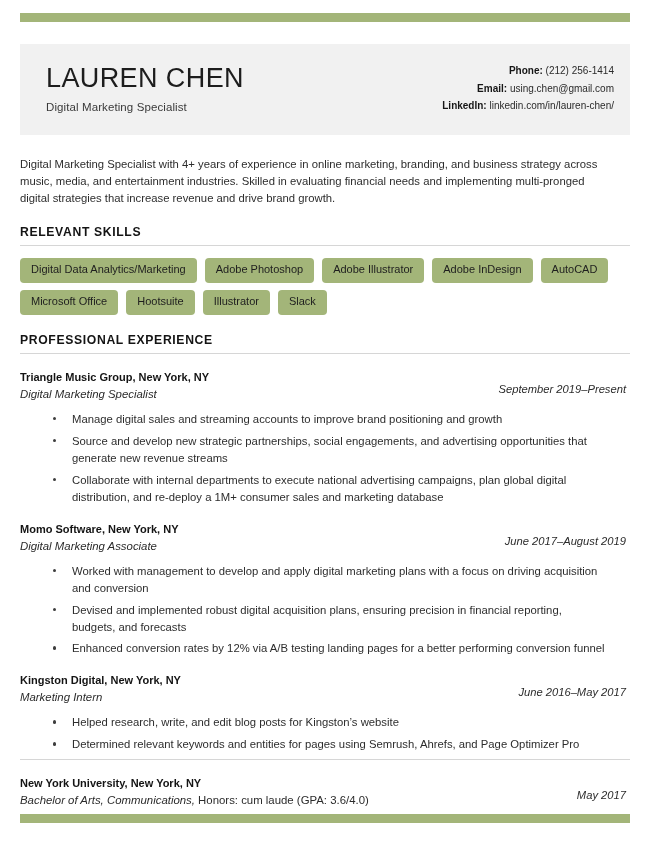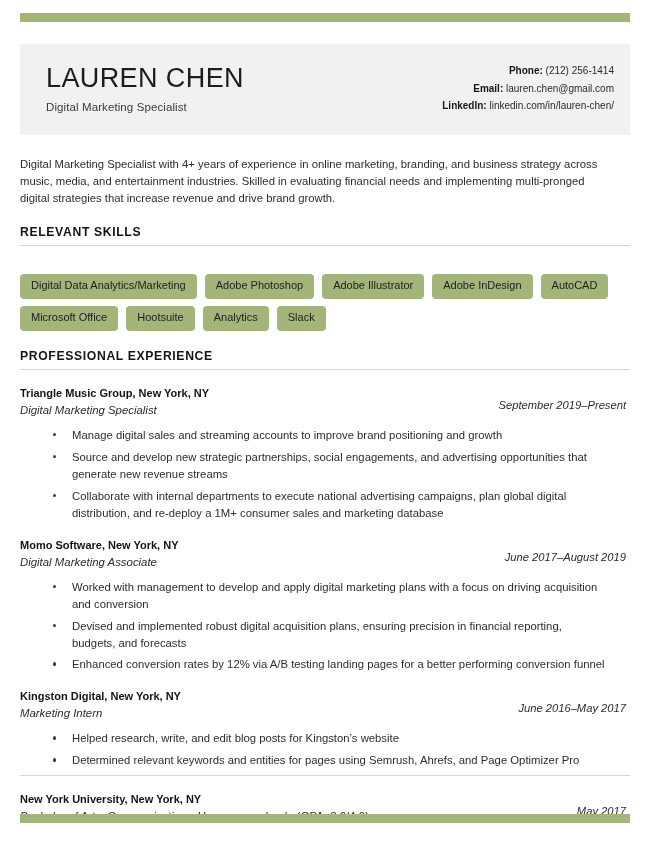--- a/index.html
+++ b/index.html
@@ -98,21 +98,21 @@
   }
   .section-rule {
     margin-top: 6px;
     height: 1px;
     background: #d6d6d6;
     width: 100%;
   }
 
   
   .skills {
-    margin-top: 28px;
+    margin-top: 12px;
     display: flex;
     flex-wrap: wrap;
     gap: 7px 8px;
     padding-right: 10px;
   }
   .skill-tag {
     background: #a3b579;
     color: #1e1e1e;
     font-size: 11px;
     padding: 5px 11px 6px 11px;
@@ -196,42 +196,42 @@
       <div class="name">LAUREN CHEN</div>
       <div class="job-title">Digital Marketing Specialist</div>
     </div>
     <div class="header-right">
       <div>
         <span class="lbl">Phone:</span>
         <span>(212) 256-1414</span>
       </div>
       <div>
         <span class="lbl">Email:</span>
-        <span>lauren.chen@gmail.com</span>
+        <span>using.chen@gmail.com</span>
       </div>
       <div>
         <span class="lbl">LinkedIn:</span>
         <span>linkedin.com/in/lauren-chen/</span>
       </div>
     </div>
   </div>
 
   <div class="summary">Digital Marketing Specialist with 4+ years of experience in online marketing, branding, and business strategy across music, media, and entertainment industries. Skilled in evaluating financial needs and implementing multi-pronged digital strategies that increase revenue and drive brand growth.</div>
 
   <div class="section-title">RELEVANT SKILLS</div>
   <div class="section-rule"></div>
   <div class="skills">
     <span class="skill-tag">Digital Data Analytics/Marketing</span>
     <span class="skill-tag">Adobe Photoshop</span>
     <span class="skill-tag">Adobe Illustrator</span>
     <span class="skill-tag">Adobe InDesign</span>
     <span class="skill-tag">AutoCAD</span>
     <span class="skill-tag">Microsoft Office</span>
     <span class="skill-tag">Hootsuite</span>
-    <span class="skill-tag">Analytics</span>
+    <span class="skill-tag">Illustrator</span>
     <span class="skill-tag">Slack</span>
   </div>
 
   <div class="section-title">PROFESSIONAL EXPERIENCE</div>
   <div class="section-rule"></div>
 
   <div class="entry">
     <div class="entry-head">
       <div>
         <div class="entry-org">Triangle Music Group, New York, NY</div>

